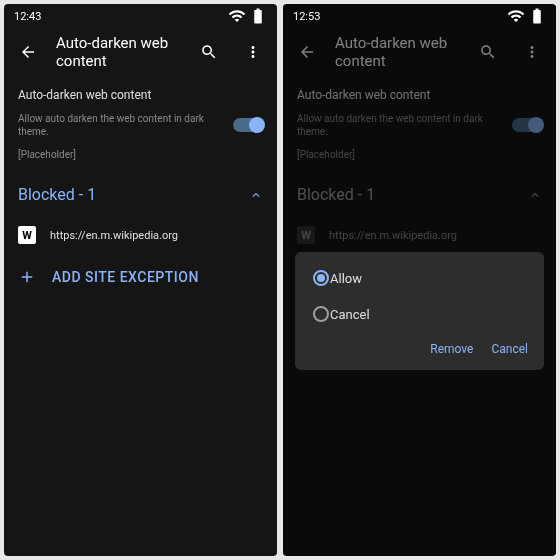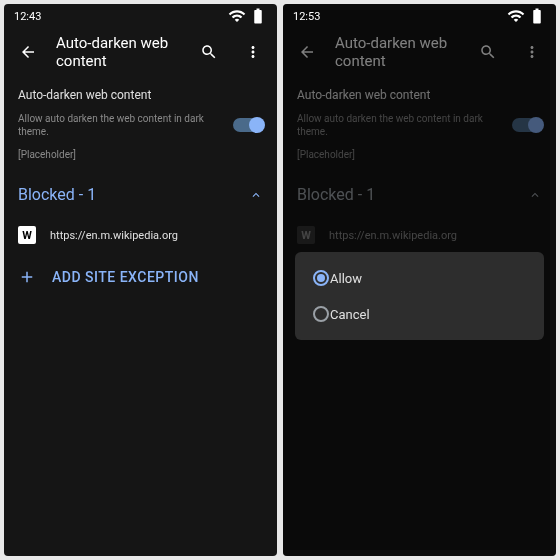--- a/index.html
+++ b/index.html
@@ -153,14 +153,18 @@
     <div class="radio-row">
       <div class="radio">
           <div class="dot"></div>
         </div>
       <span>Allow</span>
     </div>
     <div class="radio-row">
       <div class="radio off"></div>
       <span>Cancel</span>
     </div>
+    <div class="dialog-actions">
+      <span>Remove</span>
+      <span>Cancel</span>
+    </div>
   </div>
 </div>
 
 </body></html>

